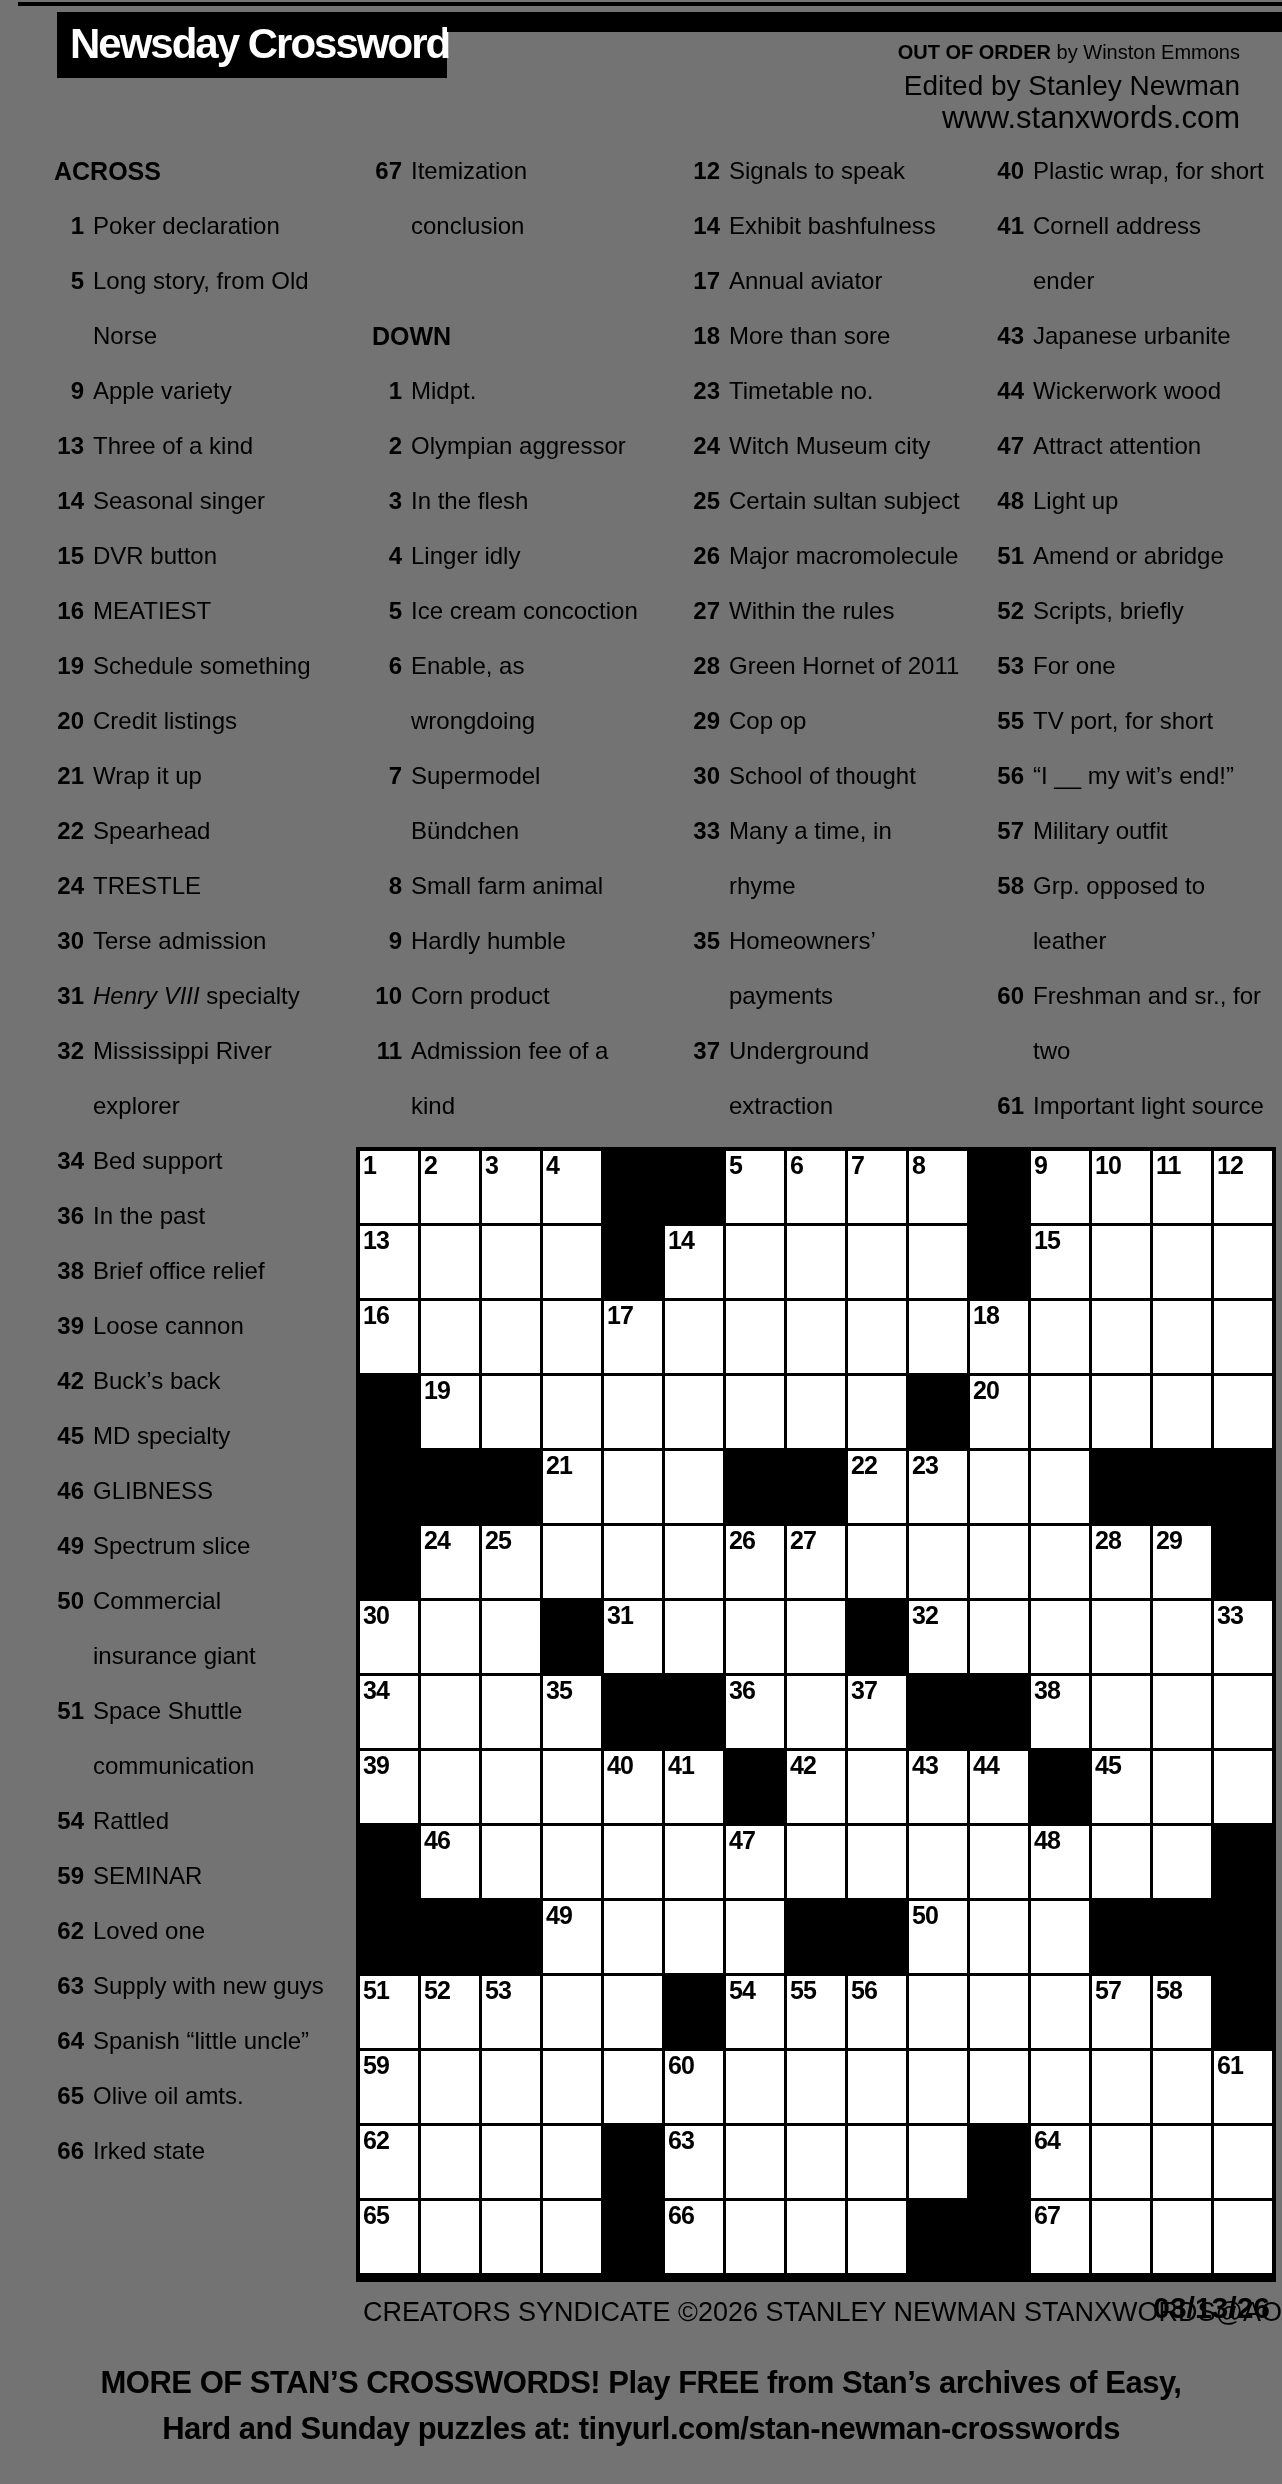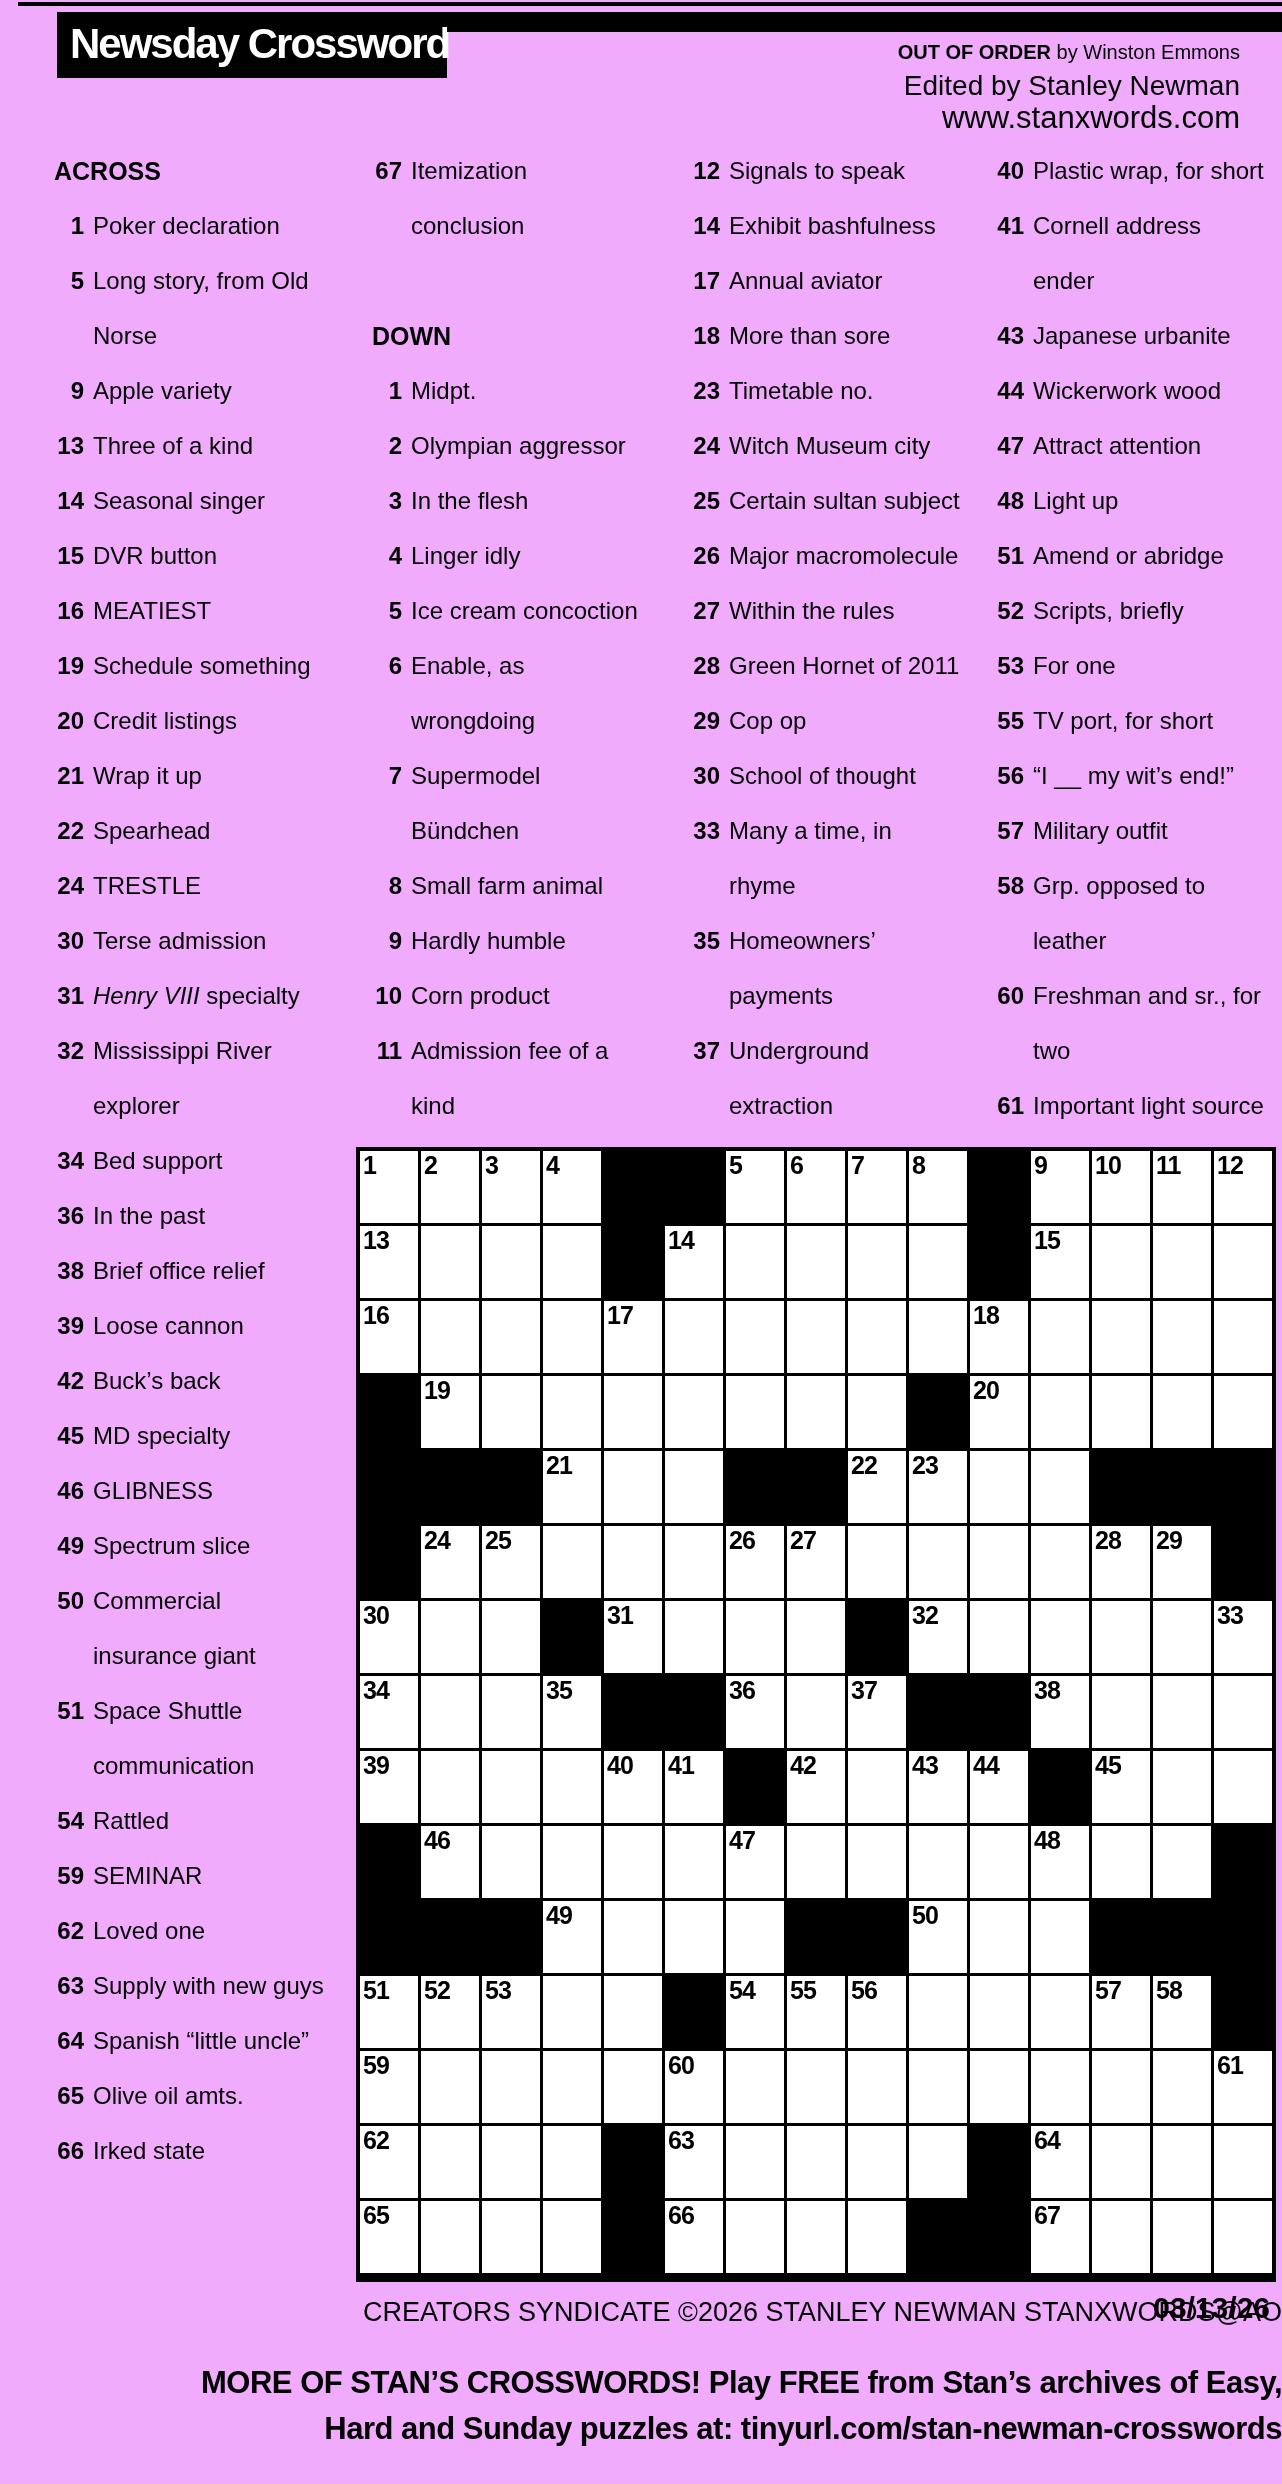--- a/index.html
+++ b/index.html
@@ -1,16 +1,16 @@
 <!DOCTYPE html>
 <html><head>
 <meta charset="utf-8">
 <style>
   html,body{margin:0;padding:0;background:#888;}
-  .page{position:relative;width:1282px;height:2484px;background:#f0abfc;margin:0 auto;
+  .page{position:relative;width:1282px;height:2484px;background:#737373;margin:0 auto;
         font-family:"Liberation Sans", sans-serif;color:#000;overflow:hidden;}
   .top-rule{position:absolute;left:18px;top:2px;width:1264px;height:4px;background:#000;}
   .masthead-box{position:absolute;left:57px;top:12px;width:390px;height:66px;background:#000;}
   .masthead-title{position:absolute;left:13px;top:0;height:66px;line-height:64px;color:#fff;
         font-size:42px;font-weight:bold;letter-spacing:-2px;white-space:nowrap;}
   .header-strip{position:absolute;left:447px;top:12px;width:835px;height:20px;background:#000;}
   .header-right{position:absolute;right:42px;top:36px;text-align:right;}
   .hr1{font-size:20px;line-height:32px;}
   .hr1 b{font-weight:bold;}
   .hr2{font-size:28px;line-height:32px;margin-top:2px;}
@@ -29,21 +29,21 @@
   .grid{position:absolute;left:356px;top:1147px;background:#000;border:4px solid #000;
         border-bottom-width:9px;display:grid;grid-template-columns:repeat(15,58px);
         grid-auto-rows:72px;gap:3px;}
   .cell{position:relative;background:#fff;}
   .cell.black{background:#000;}
   .cnum{position:absolute;top:2px;left:3px;font-size:25px;font-weight:bold;line-height:1;
         letter-spacing:-1px;}
   .grid-caption{position:absolute;left:363px;top:2297px;font-weight:normal;font-size:27px;
         letter-spacing:0;white-space:nowrap;}
   .puzzle-date{position:absolute;right:12px;top:2291px;font-weight:bold;font-size:30px;}
-  .footer{position:absolute;left:0;top:2360px;width:1282px;text-align:right;font-weight:bold;
+  .footer{position:absolute;left:0;top:2360px;width:1282px;text-align:center;font-weight:bold;
         font-size:31px;line-height:46px;letter-spacing:-0.5px;}
   i{font-style:italic;}
 </style>
 </head>
 <body>
 
 <div class="page">
 
   <div class="top-rule"></div>
 

